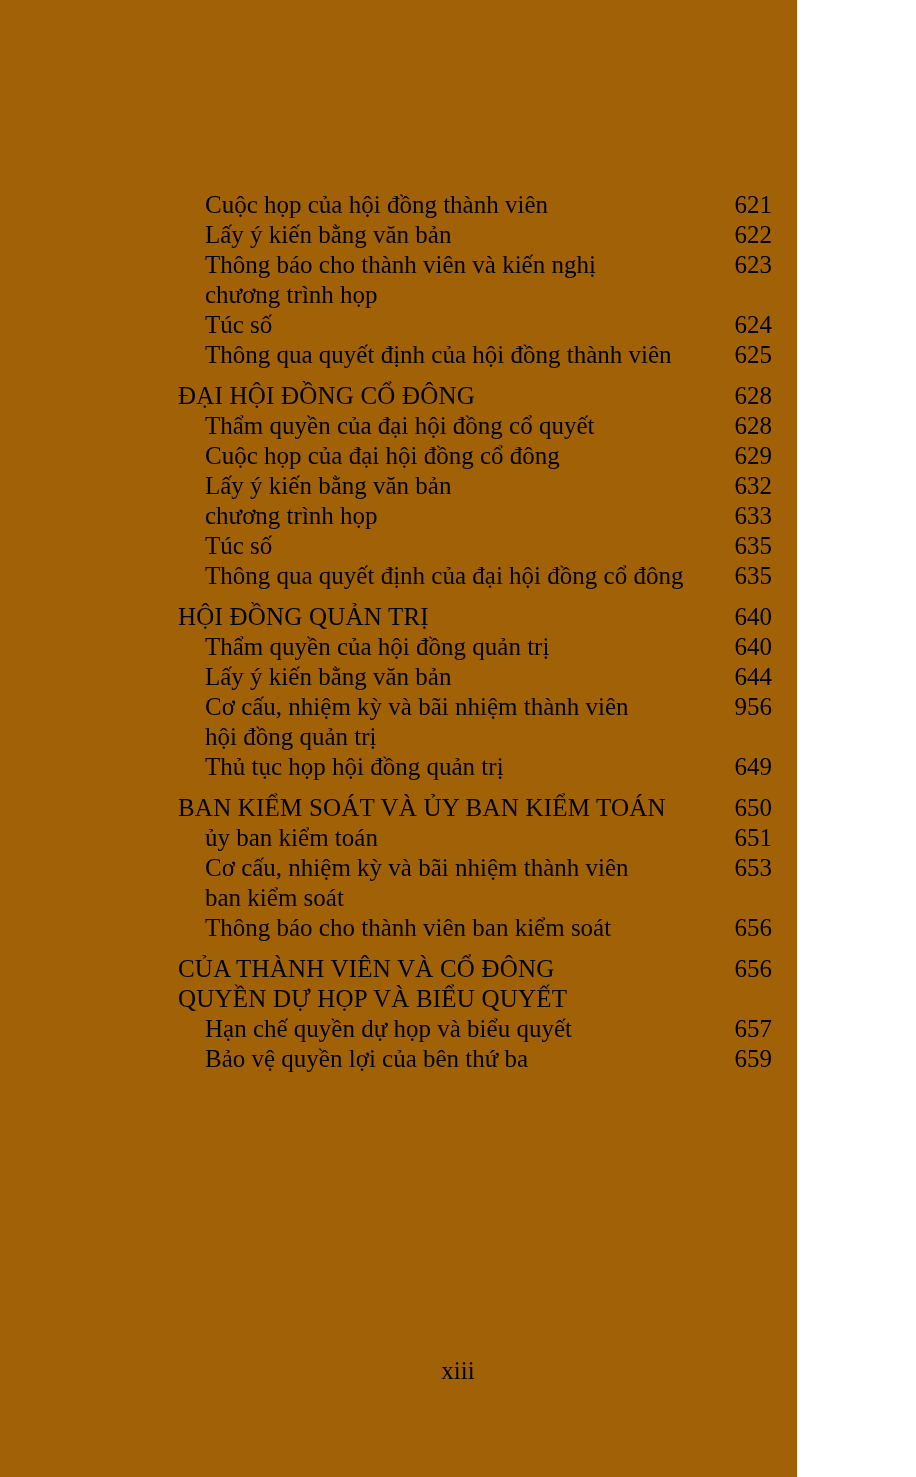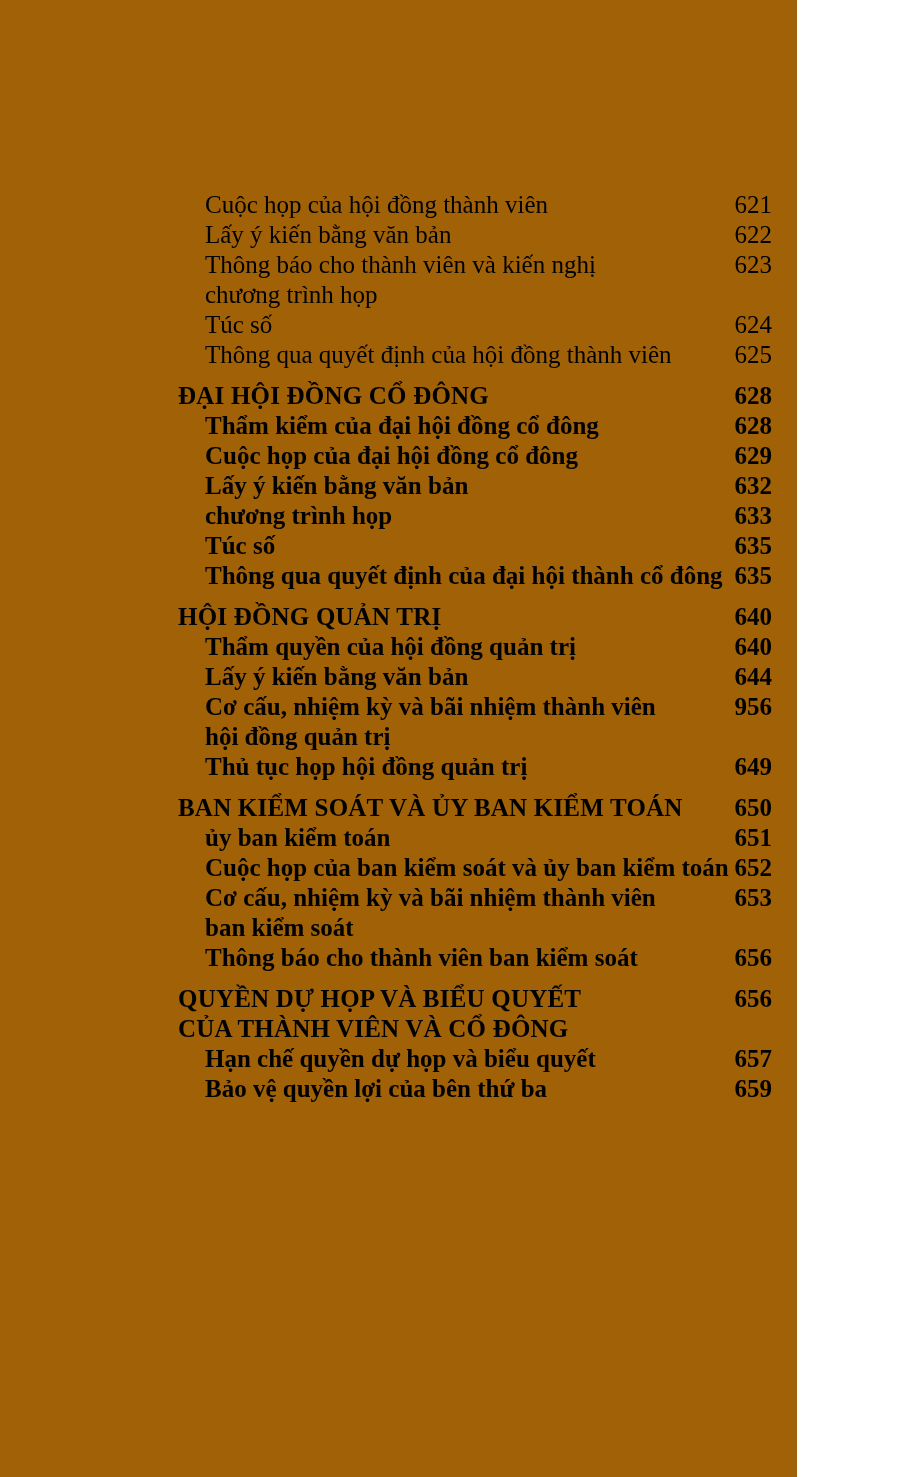--- a/index.html
+++ b/index.html
@@ -20,21 +20,21 @@
   }
   .toc {
     position: absolute;
     top: 190px;
     left: 178px;
     width: 594px;
     font-size: 25px;
     line-height: 30px;
   }
   .section { margin: 0; }
-  .section + .section { margin-top: 11px; font-weight: bold; }
+  .section + .section { margin-top: 11px; }
   .row {
     display: flex;
     justify-content: space-between;
     align-items: flex-start;
   }
   .row.item .entry { padding-left: 27px; }
   .entry { flex: 1 1 auto; min-width: 0; }
   .line { display: block; white-space: nowrap; }
   .pagenum {
     flex: 0 0 auto;
@@ -93,21 +93,21 @@
 
     <div class="section">
       <div class="row heading">
         <div class="entry">
           <span class="line">ĐẠI HỘI ĐỒNG CỔ ĐÔNG</span>
         </div>
         <span class="pagenum">628</span>
       </div>
       <div class="row item">
         <div class="entry">
-          <span class="line">Thẩm kiểm của đại hội đồng cổ đông</span>
+          <span class="line">Thẩm quyền của đại hội đồng cổ quyết</span>
         </div>
         <span class="pagenum">628</span>
       </div>
       <div class="row item">
         <div class="entry">
           <span class="line">Cuộc họp của đại hội đồng cổ đông</span>
         </div>
         <span class="pagenum">629</span>
       </div>
       <div class="row item">
@@ -123,21 +123,21 @@
         <span class="pagenum">633</span>
       </div>
       <div class="row item">
         <div class="entry">
           <span class="line">Túc số</span>
         </div>
         <span class="pagenum">635</span>
       </div>
       <div class="row item">
         <div class="entry">
-          <span class="line">Thông qua quyết định của đại hội thành cổ đông</span>
+          <span class="line">Thông qua quyết định của đại hội đồng cổ đông</span>
         </div>
         <span class="pagenum">635</span>
       </div>
     </div>
 
     <div class="section">
       <div class="row heading">
         <div class="entry">
           <span class="line">HỘI ĐỒNG QUẢN TRỊ</span>
         </div>
@@ -178,56 +178,51 @@
         <span class="pagenum">650</span>
       </div>
       <div class="row item">
         <div class="entry">
           <span class="line">ủy ban kiểm toán</span>
         </div>
         <span class="pagenum">651</span>
       </div>
       <div class="row item">
         <div class="entry">
-          <span class="line">Cuộc họp của ban kiểm soát và ủy ban kiểm toán</span>
-        </div>
-        <span class="pagenum">652</span>
-      </div>
-      <div class="row item">
-        <div class="entry">
           <span class="line">Cơ cấu, nhiệm kỳ và bãi nhiệm thành viên</span>
           <span class="line">ban kiểm soát</span>
         </div>
         <span class="pagenum">653</span>
       </div>
       <div class="row item">
         <div class="entry">
           <span class="line">Thông báo cho thành viên ban kiểm soát</span>
         </div>
         <span class="pagenum">656</span>
       </div>
     </div>
 
     <div class="section">
       <div class="row heading">
         <div class="entry">
+          <span class="line">CỦA THÀNH VIÊN VÀ CỔ ĐÔNG</span>
           <span class="line">QUYỀN DỰ HỌP VÀ BIỂU QUYẾT</span>
-          <span class="line">CỦA THÀNH VIÊN VÀ CỔ ĐÔNG</span>
         </div>
         <span class="pagenum">656</span>
       </div>
       <div class="row item">
         <div class="entry">
           <span class="line">Hạn chế quyền dự họp và biểu quyết</span>
         </div>
         <span class="pagenum">657</span>
       </div>
       <div class="row item">
         <div class="entry">
           <span class="line">Bảo vệ quyền lợi của bên thứ ba</span>
         </div>
         <span class="pagenum">659</span>
       </div>
     </div>
 
   </div>
 
+  <div class="footer">xiii</div>
 </div>
 
 </body></html>

